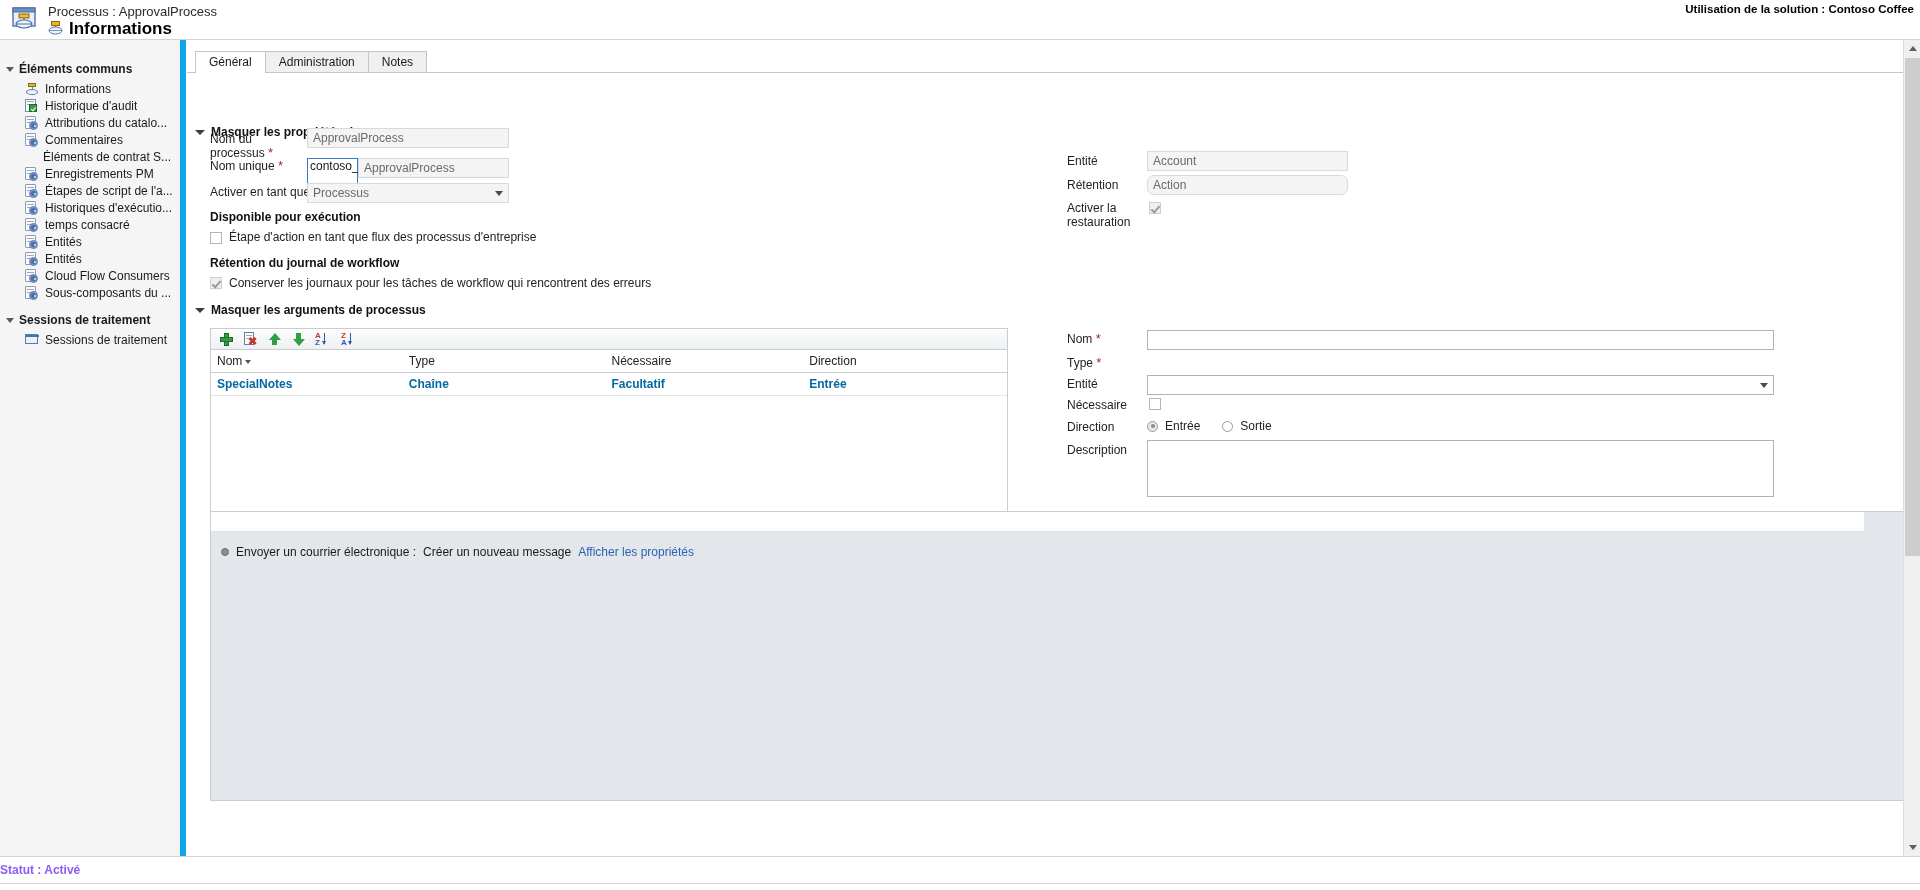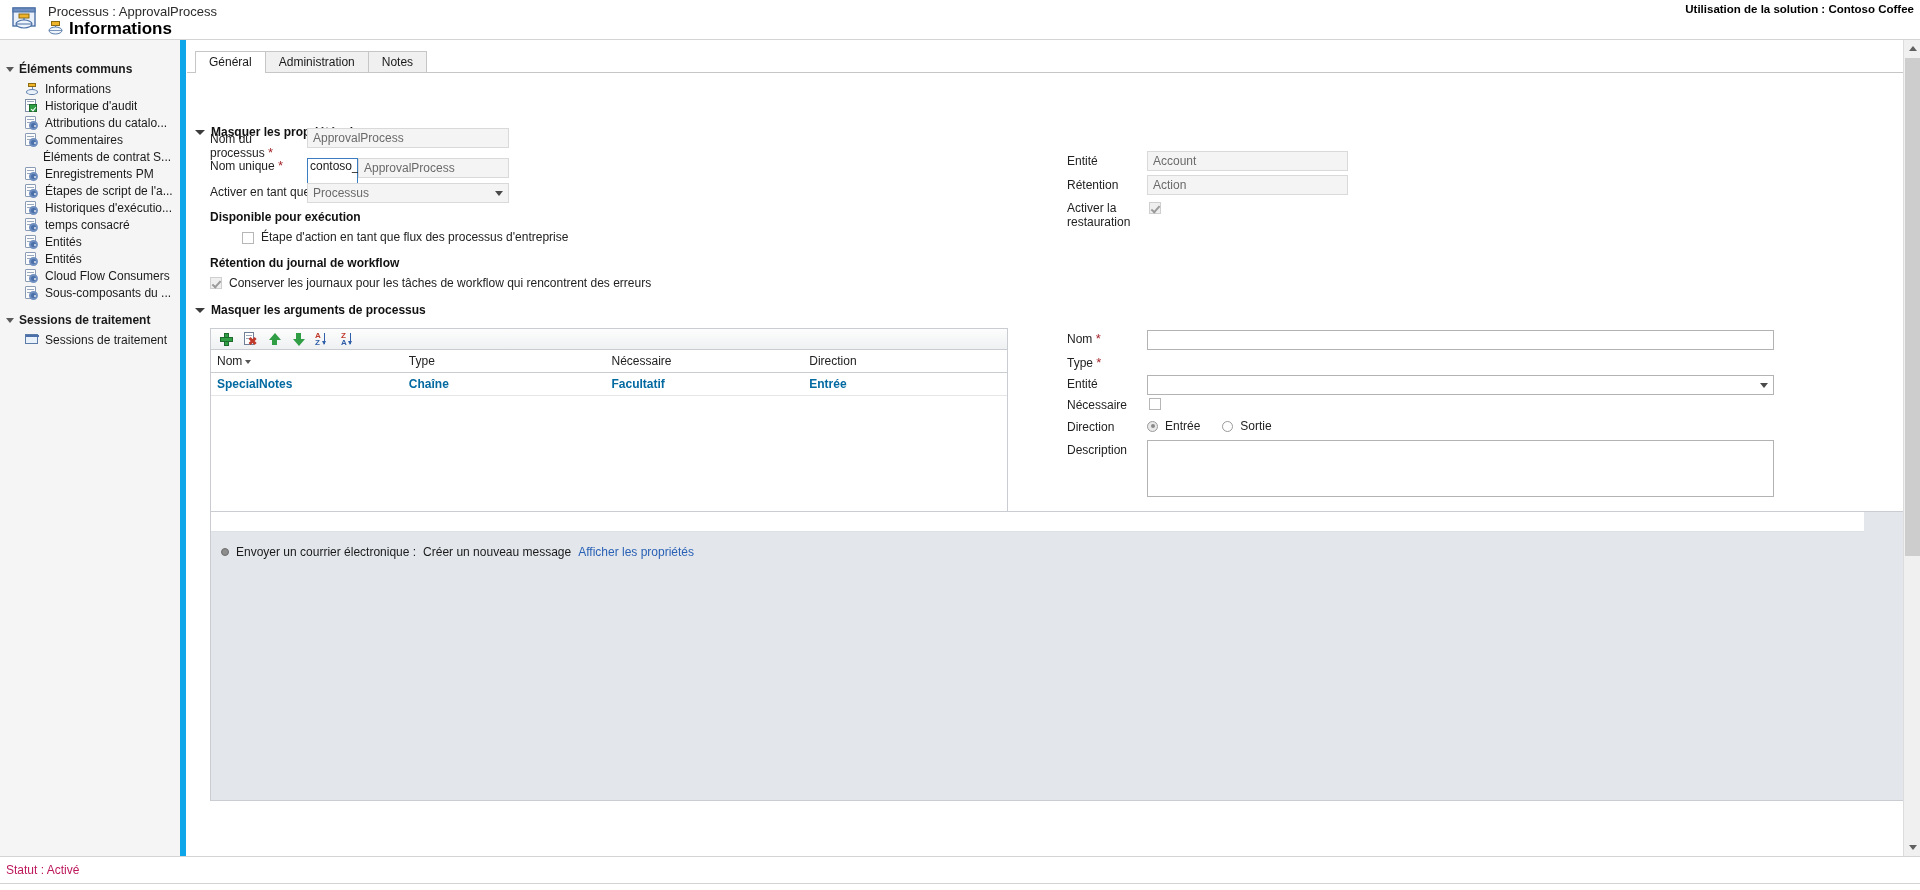--- a/index.html
+++ b/index.html
@@ -139,22 +139,22 @@
     content: ""; position: absolute; left: 0; top: 0; width: 13px; height: 2px;
     background: #4b6fa8;
   }
 
   .sidebar-status {
     position: absolute; left: 0; top: 856px; width: 1920px; height: 34px;
     background: #fff;
     border-top: 1px solid #d4d4d4;
   }
   .sidebar-status .st {
-    position: absolute; left: 6px; top: 6px;
-    font-size: 12px; font-weight: normal; color: #be185d;
+    position: absolute; left: 0; top: 6px;
+    font-size: 12px; font-weight: bold; color: #8b5cf6;
   }
   .sidebar-status .ln2 {
     position: absolute; left: 0; top: 26px; width: 1920px; height: 1px; background: #d4d4d4;
   }
 
   
   .main {
     position: absolute; left: 187px; top: 40px;
     width: 1733px; height: 816px;
     background: #ffffff;
@@ -553,33 +553,33 @@
     <div class="lbl-r" style="position:absolute; left:880px; top:81px;">
       <span>Entité</span>
     </div>
     <div class="ro-input" style="position:absolute; left:960px; top:78px; width:201px;">
       <span>Account</span>
     </div>
 
     <div class="lbl-r" style="position:absolute; left:880px; top:105px;">
       <span>Rétention</span>
     </div>
-    <div class="ro-input" style="position:absolute; left:960px; top:102px; width:201px;">
+    <div class="ro-input" style="position:absolute; left:960px; top:102px; width:201px;border-radius:7px;">
       <span>Action</span>
     </div>
 
     <div class="lbl-r" style="position:absolute; left:880px; top:128px; width:75px; line-height:14px;">
       <span>Activer la restauration</span>
     </div>
     <span class="cb dis checked" style="position:absolute; left:962px; top:129px;"></span>
 
     <div class="sec-head" style="position:absolute; left:23px; top:137px;">
       <span>Disponible pour exécution</span>
     </div>
-    <div style="position:absolute; left:23px; top:157px; display:flex; align-items:flex-end; gap:7px;margin-left:32px;">
+    <div style="position:absolute; left:23px; top:157px; display:flex; align-items:flex-end; gap:7px;">
       <span class="cb"></span>
       <span class="lbl-r">Étape d'action en tant que flux des processus d'entreprise</span>
     </div>
 
     <div class="sec-head" style="position:absolute; left:23px; top:183px;">
       <span>Rétention du journal de workflow</span>
     </div>
     <div style="position:absolute; left:23px; top:203px; display:flex; align-items:center; gap:7px;">
       <span class="cb dis checked"></span>
       <span class="lbl-r">Conserver les journaux pour les tâches de workflow qui rencontrent des erreurs</span>

